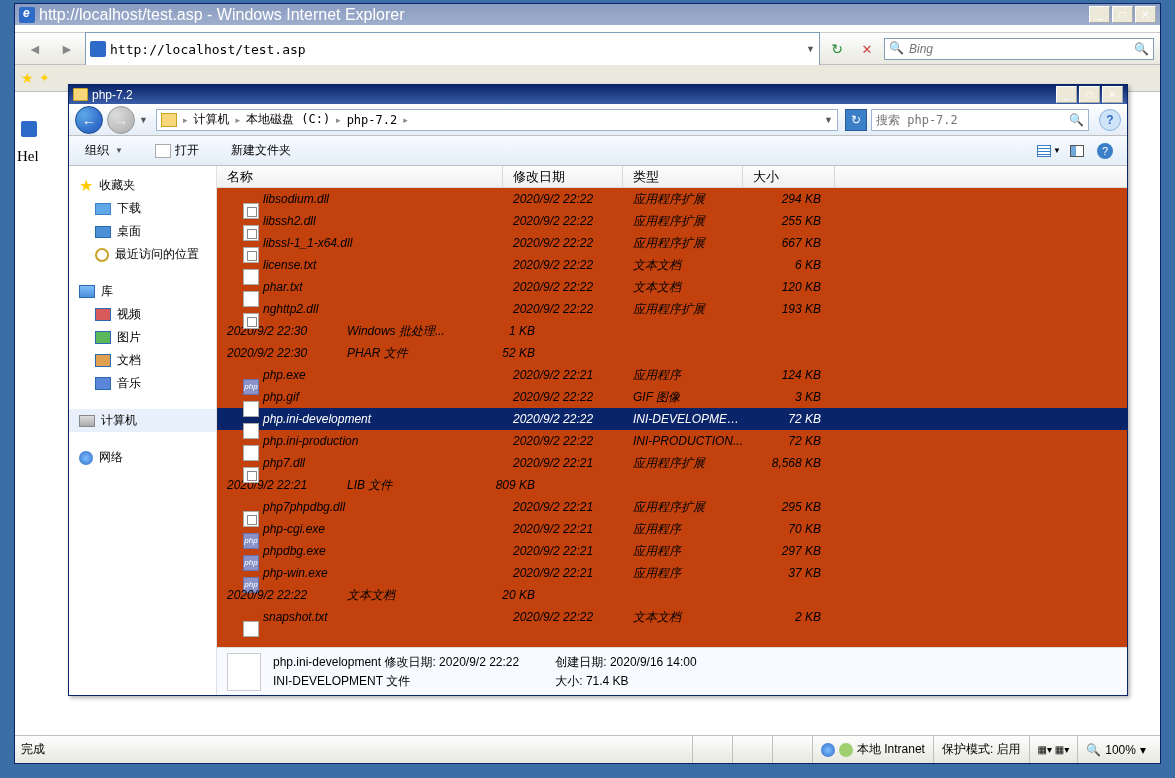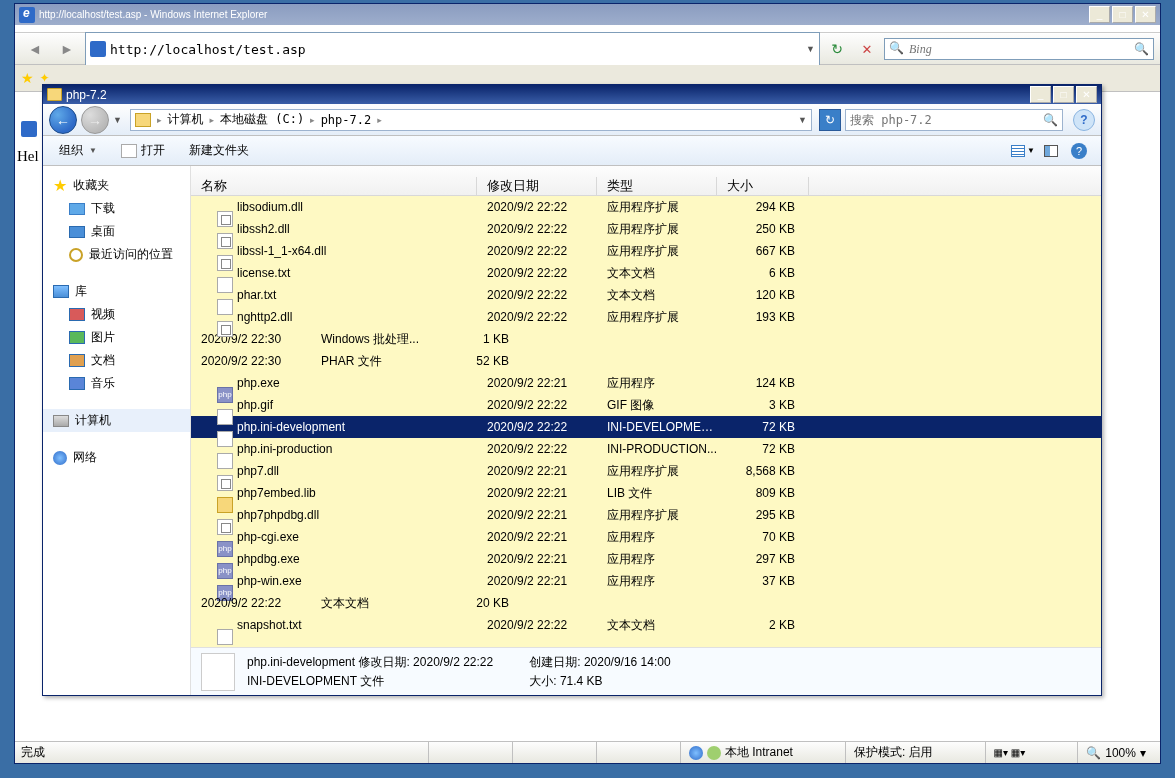--- a/index.html
+++ b/index.html
@@ -3,69 +3,69 @@
 <meta charset="utf-8">
 <style>
 * { margin: 0; padding: 0; box-sizing: border-box; font-family: "Microsoft YaHei", "SimSun", Arial, sans-serif; font-size: 12px; }
 body { background: #3a6ea5; width: 1175px; height: 778px; overflow: hidden; position: relative; }
 
 
 .ie-window { position: absolute; left: 14px; top: 3px; right: 14px; bottom: 14px; background: #ece9d8; border: 1px solid #0a246a; display: flex; flex-direction: column; }
 .ie-title { height: 21px; background: linear-gradient(#8a9cc0, #9eaecc); color: #fff; display: flex; align-items: center; padding: 0 4px; font-family: "SimSun", monospace; }
 .ie-title .t-icon { width: 16px; height: 16px; margin-right: 4px; background: #2e6ac8; border-radius: 2px; position: relative; }
 .ie-title .t-icon:after { content: "e"; color: #fff; position: absolute; left: 4px; top: -1px; font-style: italic; font-weight: bold; }
-.ie-title-text { flex: 1; font-size: 10px; }
+.ie-title-text { flex: 1; font-size: 16px; }
 .win-btns { display: flex; gap: 2px; }
 .win-btn { width: 21px; height: 17px; background: #ece9d8; border: 1px outset #fff; display: flex; align-items: center; justify-content: center; font-family: Arial; font-size: 10px; cursor: pointer; }
 
 .ie-menubar { height: 8px; background: #fff; border-bottom: 1px solid #ccc; }
 
 .ie-navbar { height: 32px; background: linear-gradient(#fdfdfd, #e9e9e0); border-top: 1px solid #fff; border-bottom: 1px solid #c0c0c0; display: flex; align-items: center; padding: 0 6px; gap: 4px; }
 .ie-nav-btn { width: 28px; height: 26px; border: 1px solid transparent; display: flex; align-items: center; justify-content: center; cursor: pointer; }
 .nav-arrow { font-size: 14px; color: #888; }
 .ie-addr { flex: 1; height: 22px; background: #fff; border: 1px solid #7f9db9; display: flex; align-items: center; padding: 16px 4px; }
 .ie-addr .t-icon2 { width: 16px; height: 16px; background: #2e6ac8; margin-right: 4px; border-radius: 2px; }
 .ie-addr input { border: none; outline: none; flex: 1; font-family: "SimSun", monospace; font-size: 13px; }
 .ie-refresh { width: 22px; height: 22px; display: flex; align-items: center; justify-content: center; cursor: pointer; margin: 0 2px; }
 .ie-search { width: 270px; height: 22px; background: #fff; border: 1px solid #7f9db9; display: flex; align-items: center; padding: 0 4px; }
 .ie-search .glass { width: 16px; height: 16px; margin-right: 4px; color: #888;}
-.ie-search input { border: none; outline: none; flex: 1; font-family: Liberation Serif, serif; font-style: italic; color: #888; }
+.ie-search input { border: none; outline: none; flex: 1; font-family: Liberation Sans, sans-serif; font-style: italic; color: #888; }
 
 .ie-favbar { height: 27px; background: #ebe9dd; border-bottom: 1px solid #c0c0c0; display: flex; align-items: center; padding: 0 6px; gap: 6px; }
 .star { color: #ffcc00; font-size: 14px; }
 
 .ie-content { flex: 1; background: #fff; position: relative; overflow: hidden; }
 .ie-tabs-row { position: absolute; left: 0; top: 26px; height: 22px; display: flex; align-items: center; padding-left: 6px;}
 .ie-tab-icon { width: 16px; height: 16px; background: #2e6ac8; border-radius: 2px; margin-right: 4px;}
 
 .hello { position: absolute; left: 2px; top: 56px; font-family: "Times New Roman", serif; font-size: 15px; }
 
-.ie-status { height: 22px; background: linear-gradient(#fdfdfd, #e8e8e0); border-top: 1px solid #c0c0c0; display: flex; align-items: center; padding: 0 6px; font-size: 12px; gap: 44px; }
+.ie-status { height: 28px; background: linear-gradient(#fdfdfd, #e8e8e0); border-top: 1px solid #c0c0c0; display: flex; align-items: center; padding: 0 6px; font-size: 12px; }
 .ie-status .done { flex:1; }
 .ie-status .seg { border-left: 1px solid #c0c0c0; padding: 0 8px; height: 100%; display: flex; align-items: center; gap: 4px; }
 .zone-icon { width: 14px; height: 14px; background: radial-gradient(#7fbfff, #2e6ac8); border-radius: 50%; }
 
 
-.exp-window { position: absolute; left: 42px; top: 84px; width: 1060px; height: 612px; background: #fff; border: 1px solid #0a246a; box-shadow: 2px 2px 4px rgba(0,0,0,.3); display: flex; flex-direction: column; }
+.exp-window { position: absolute; left: 68px; top: 84px; width: 1060px; height: 612px; background: #fff; border: 1px solid #0a246a; box-shadow: 2px 2px 4px rgba(0,0,0,.3); display: flex; flex-direction: column; }
 .exp-title { height: 19px; background: linear-gradient(#0a246a, #3a5ea8); color: #fff; display: flex; align-items: center; padding: 0 4px; font-family: "SimSun", monospace; font-size: 12px; }
 .exp-title .fld-icon { width: 15px; height: 13px; background: #f7d77a; border: 1px solid #c9a227; margin-right: 4px; border-radius: 1px; }
 .exp-nav { height: 32px; background: linear-gradient(#fefefe, #e4edf8); border-bottom: 1px solid #c0c0c0; display: flex; align-items: center; padding: 0 6px; gap: 4px; }
 .nav-round { width: 28px; height: 28px; border-radius: 50%; background: radial-gradient(circle at 30% 30%, #5fa9e8 0%, #2e6ac8 70%); display: flex; align-items: center; justify-content: center; color: #fff; font-size: 14px; cursor: pointer; border: 1px solid #1a4a8a;}
 .nav-round.disabled { background: radial-gradient(circle at 30% 30%, #ddd, #aaa); color:#eee; border-color:#999;}
 .exp-crumbs { flex: 1; height: 22px; background: #fff; border: 1px solid #9db3cf; display: flex; align-items: center; padding: 0 4px; margin: 0 4px;}
 .exp-crumbs .fld-s { width:16px; height:14px; background:#f7d77a; border:1px solid #c9a227; margin-right:4px;}
 .crumb { padding: 0 4px; cursor: pointer; font-family:"SimSun",monospace;}
 .crumb-sep { color: #888; font-size:9px; margin:0 2px; }
 .exp-crumbs .dd { color:#555; font-size:9px; margin-left:2px;}
 .exp-search-box { width: 218px; height: 22px; background: #fff; border: 1px solid #9db3cf; display: flex; align-items: center; padding: 0 4px; }
 .exp-search-box input { border: none; outline: none; flex: 1; color: #888; font-family:"SimSun",monospace;}
 .exp-go { width:22px; height:22px; background:#3a7fc8; display:flex; align-items:center; justify-content:center; color:#fff; cursor:pointer; margin-left:-1px; border:1px solid #2a5a9a;}
 .exp-help { width:22px; height:22px; display:flex; align-items:center; justify-content:center; color:#2e6ac8; font-weight:bold; margin-left:6px; border-radius:50%; cursor:pointer; background:#cfe4f8; border:1px solid #8ab4e0;}
 
-.exp-toolbar { height: 30px; background: linear-gradient(#f7fbff, #e4edf8); border-bottom: 1px solid #c0c0c0; display: flex; align-items: center; padding: 0 10px; gap: 12px; }
+.exp-toolbar { height: 30px; background: linear-gradient(#f7fbff, #e4edf8); border-bottom: 1px solid #c0c0c0; display: flex; align-items: center; padding: 0 10px; gap: 20px; }
 .tb-item { display: flex; align-items: center; gap: 4px; cursor: pointer; padding: 3px 6px; font-size: 13px;}
 .tb-item .car { font-size: 8px; color: #555; margin-left:2px;}
 .tb-right { margin-left: auto; display: flex; gap: 4px; }
 .tb-icon-btn { width: 24px; height: 22px; display: flex; align-items: center; justify-content: center; cursor: pointer; }
 .view-ic { width:14px; height:12px; border:1px solid #3a7fc8; background: repeating-linear-gradient(#fff, #fff 2px, #3a7fc8 2px, #3a7fc8 3px); }
 .pane-ic { width:14px; height:12px; border:1px solid #555; background: linear-gradient(to right, #6fa8dc 40%, #fff 40%);}
 .help-ic { width:16px; height:16px; border-radius:50%; background:#3a7fc8; color:#fff; display:flex; align-items:center; justify-content:center; font-size:11px;}
 
 .exp-body { flex: 1; display: flex; overflow: hidden; }
 .exp-side { width: 148px; background: #fff; border-right: 1px solid #e0e0e0; padding: 8px 0; overflow-y: auto;}
@@ -79,28 +79,28 @@
 .si-lib { background: linear-gradient(#7fbfff,#4a8fd8); width:16px; height:13px; border:1px solid #2a6ab0;}
 .si-vid { background:#d85a5a; }
 .si-pic { background:#5ab85a; }
 .si-doc { background:#e0a050; }
 .si-mus { background:#5a85d8; }
 .si-comp { background: linear-gradient(#ddd,#aaa); border:1px solid #888; width:16px; height:12px; position:relative;}
 .si-net { width:14px;height:14px; border-radius:50%; background: radial-gradient(#7fbfff,#2e6ac8);}
 .side-spacer { height: 14px; }
 
 .exp-main { flex: 1; display: flex; flex-direction: column; overflow: hidden; position: relative; }
-.list-hdr { height: 30px; background: linear-gradient(#fdfdfd, #f1f1f1); border-bottom: 1px solid #d8d8d8; display: flex; align-items: flex-end; }
+.list-hdr { height: 22px; background: linear-gradient(#fdfdfd, #f1f1f1); border-bottom: 1px solid #d8d8d8; display: flex; }
 .lh-col { border-right: 1px solid #d8d8d8; padding-left: 10px; display: flex; align-items: center; font-size: 13px; cursor: pointer; }
 .lh-name { width: 286px; }
 .lh-date { width: 120px; }
 .lh-type { width: 120px; }
 .lh-size { width: 92px; }
 
-.list-body { flex: 1; overflow-y: scroll; overflow-x: hidden; background: #fef9c3; }
+.list-body { flex: 1; overflow-y: scroll; overflow-x: hidden; background: #c2410c; font-style: italic; }
 .frow { height: 22px; display: flex; align-items: center; cursor: pointer; font-family: "SimSun", monospace; font-size: 12.5px; }
 .frow.sel { background: #0a246a; color: #fff; }
 .fc { padding-left: 10px; overflow: hidden; white-space: nowrap; text-overflow: ellipsis; }
 .fc-name { width: 286px; display: flex; align-items: center; gap: 4px; padding-left: 26px;}
 .fc-date { width: 120px; }
 .fc-type { width: 120px; }
 .fc-size { width: 92px; text-align: right; padding-right: 14px; }
 .f-ic { width: 16px; height: 16px; display: inline-flex; align-items:center; justify-content:center; flex-shrink:0;margin-top:24px;}
 .ic-dll { background:#fff; border:1px solid #aaa; position:relative;}
 .ic-dll:after{content:"";position:absolute;left:3px;top:3px;width:8px;height:8px;border:1px solid #888;}
@@ -307,21 +307,21 @@
             <div class="fc fc-type">应用程序扩展</div>
             <div class="fc fc-size">294 KB</div>
           </div>
           <div class="frow">
             <div class="fc fc-name">
               <span class="f-ic ic-dll"></span>
               <span>libssh2.dll</span>
             </div>
             <div class="fc fc-date">2020/9/2 22:22</div>
             <div class="fc fc-type">应用程序扩展</div>
-            <div class="fc fc-size">250 KB</div>
+            <div class="fc fc-size">255 KB</div>
           </div>
           <div class="frow">
             <div class="fc fc-name">
               <span class="f-ic ic-dll"></span>
               <span>libssl-1_1-x64.dll</span>
             </div>
             <div class="fc fc-date">2020/9/2 22:22</div>
             <div class="fc fc-type">应用程序扩展</div>
             <div class="fc fc-size">667 KB</div>
           </div>
@@ -401,24 +401,20 @@
           <div class="frow">
             <div class="fc fc-name">
               <span class="f-ic ic-dll"></span>
               <span>php7.dll</span>
             </div>
             <div class="fc fc-date">2020/9/2 22:21</div>
             <div class="fc fc-type">应用程序扩展</div>
             <div class="fc fc-size">8,568 KB</div>
           </div>
           <div class="frow">
-            <div class="fc fc-name">
-              <span class="f-ic ic-lib"></span>
-              <span>php7embed.lib</span>
-            </div>
             <div class="fc fc-date">2020/9/2 22:21</div>
             <div class="fc fc-type">LIB 文件</div>
             <div class="fc fc-size">809 KB</div>
           </div>
           <div class="frow">
             <div class="fc fc-name">
               <span class="f-ic ic-dll"></span>
               <span>php7phpdbg.dll</span>
             </div>
             <div class="fc fc-date">2020/9/2 22:21</div>

